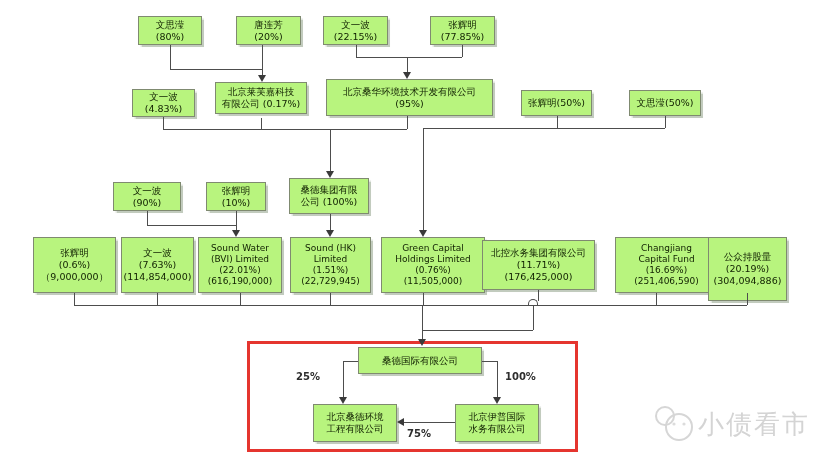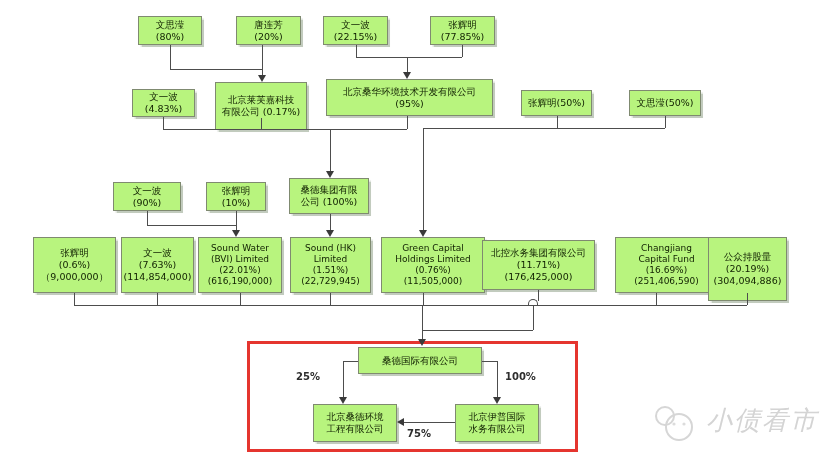--- a/index.html
+++ b/index.html
@@ -24,40 +24,40 @@
     border-left:4px solid transparent;border-right:4px solid transparent;
     border-top:7px solid #3a3a3a;}
   .arr-l{position:absolute;width:0;height:0;
     border-top:4px solid transparent;border-bottom:4px solid transparent;
     border-right:7px solid #3a3a3a;}
   .hop{position:absolute;width:10px;height:6px;background:#fff;
     border:1px solid #4d4d4d;border-bottom:none;
     border-radius:6px 6px 0 0;box-sizing:border-box;}
   .pct{position:absolute;font-size:10px;font-weight:600;color:#2e2e2e;}
   .redbox{position:absolute;box-sizing:border-box;border:3px solid #e5352f;}
-  .wm{position:absolute;display:flex;gap:8px;color:#d2d2d2;font-style:italic;}
+  .wm{position:absolute;display:flex;align-items:center;gap:0;color:#d2d2d2;}
   .wm-text{font-size:26px;letter-spacing:2px;color:#d4d4d4;}
 </style>
 </head>
 <body>
 
 <div id="stage">
 
   <div class="node cn" style="left:138px;top:16px;width:64px;height:29px">文思滢
 (80%)</div>
   <div class="node cn" style="left:236px;top:16px;width:65px;height:29px">唐连芳
 (20%)</div>
   <div class="node cn" style="left:323px;top:16px;width:65px;height:29px">文一波
 (22.15%)</div>
   <div class="node cn" style="left:430px;top:16px;width:65px;height:29px">张辉明
 (77.85%)</div>
 
   <div class="node cn" style="left:132px;top:89px;width:63px;height:28px">文一波
 (4.83%)</div>
-  <div class="node cn" style="left:215px;top:82px;width:92px;height:48px">北京莱芙嘉科技
+  <div class="node cn" style="left:215px;top:82px;width:92px;height:32px">北京莱芙嘉科技
 有限公司 (0.17%)</div>
   <div class="node cn" style="left:326px;top:79px;width:167px;height:37px">北京桑华环境技术开发有限公司
 (95%)</div>
   <div class="node cn" style="left:521px;top:90px;width:71px;height:26px">张辉明(50%)</div>
   <div class="node cn" style="left:629px;top:90px;width:72px;height:26px">文思滢(50%)</div>
 
   <div class="node cn" style="left:113px;top:182px;width:68px;height:29px">文一波
 (90%)</div>
   <div class="node cn" style="left:206px;top:182px;width:60px;height:29px">张辉明
 (10%)</div>

